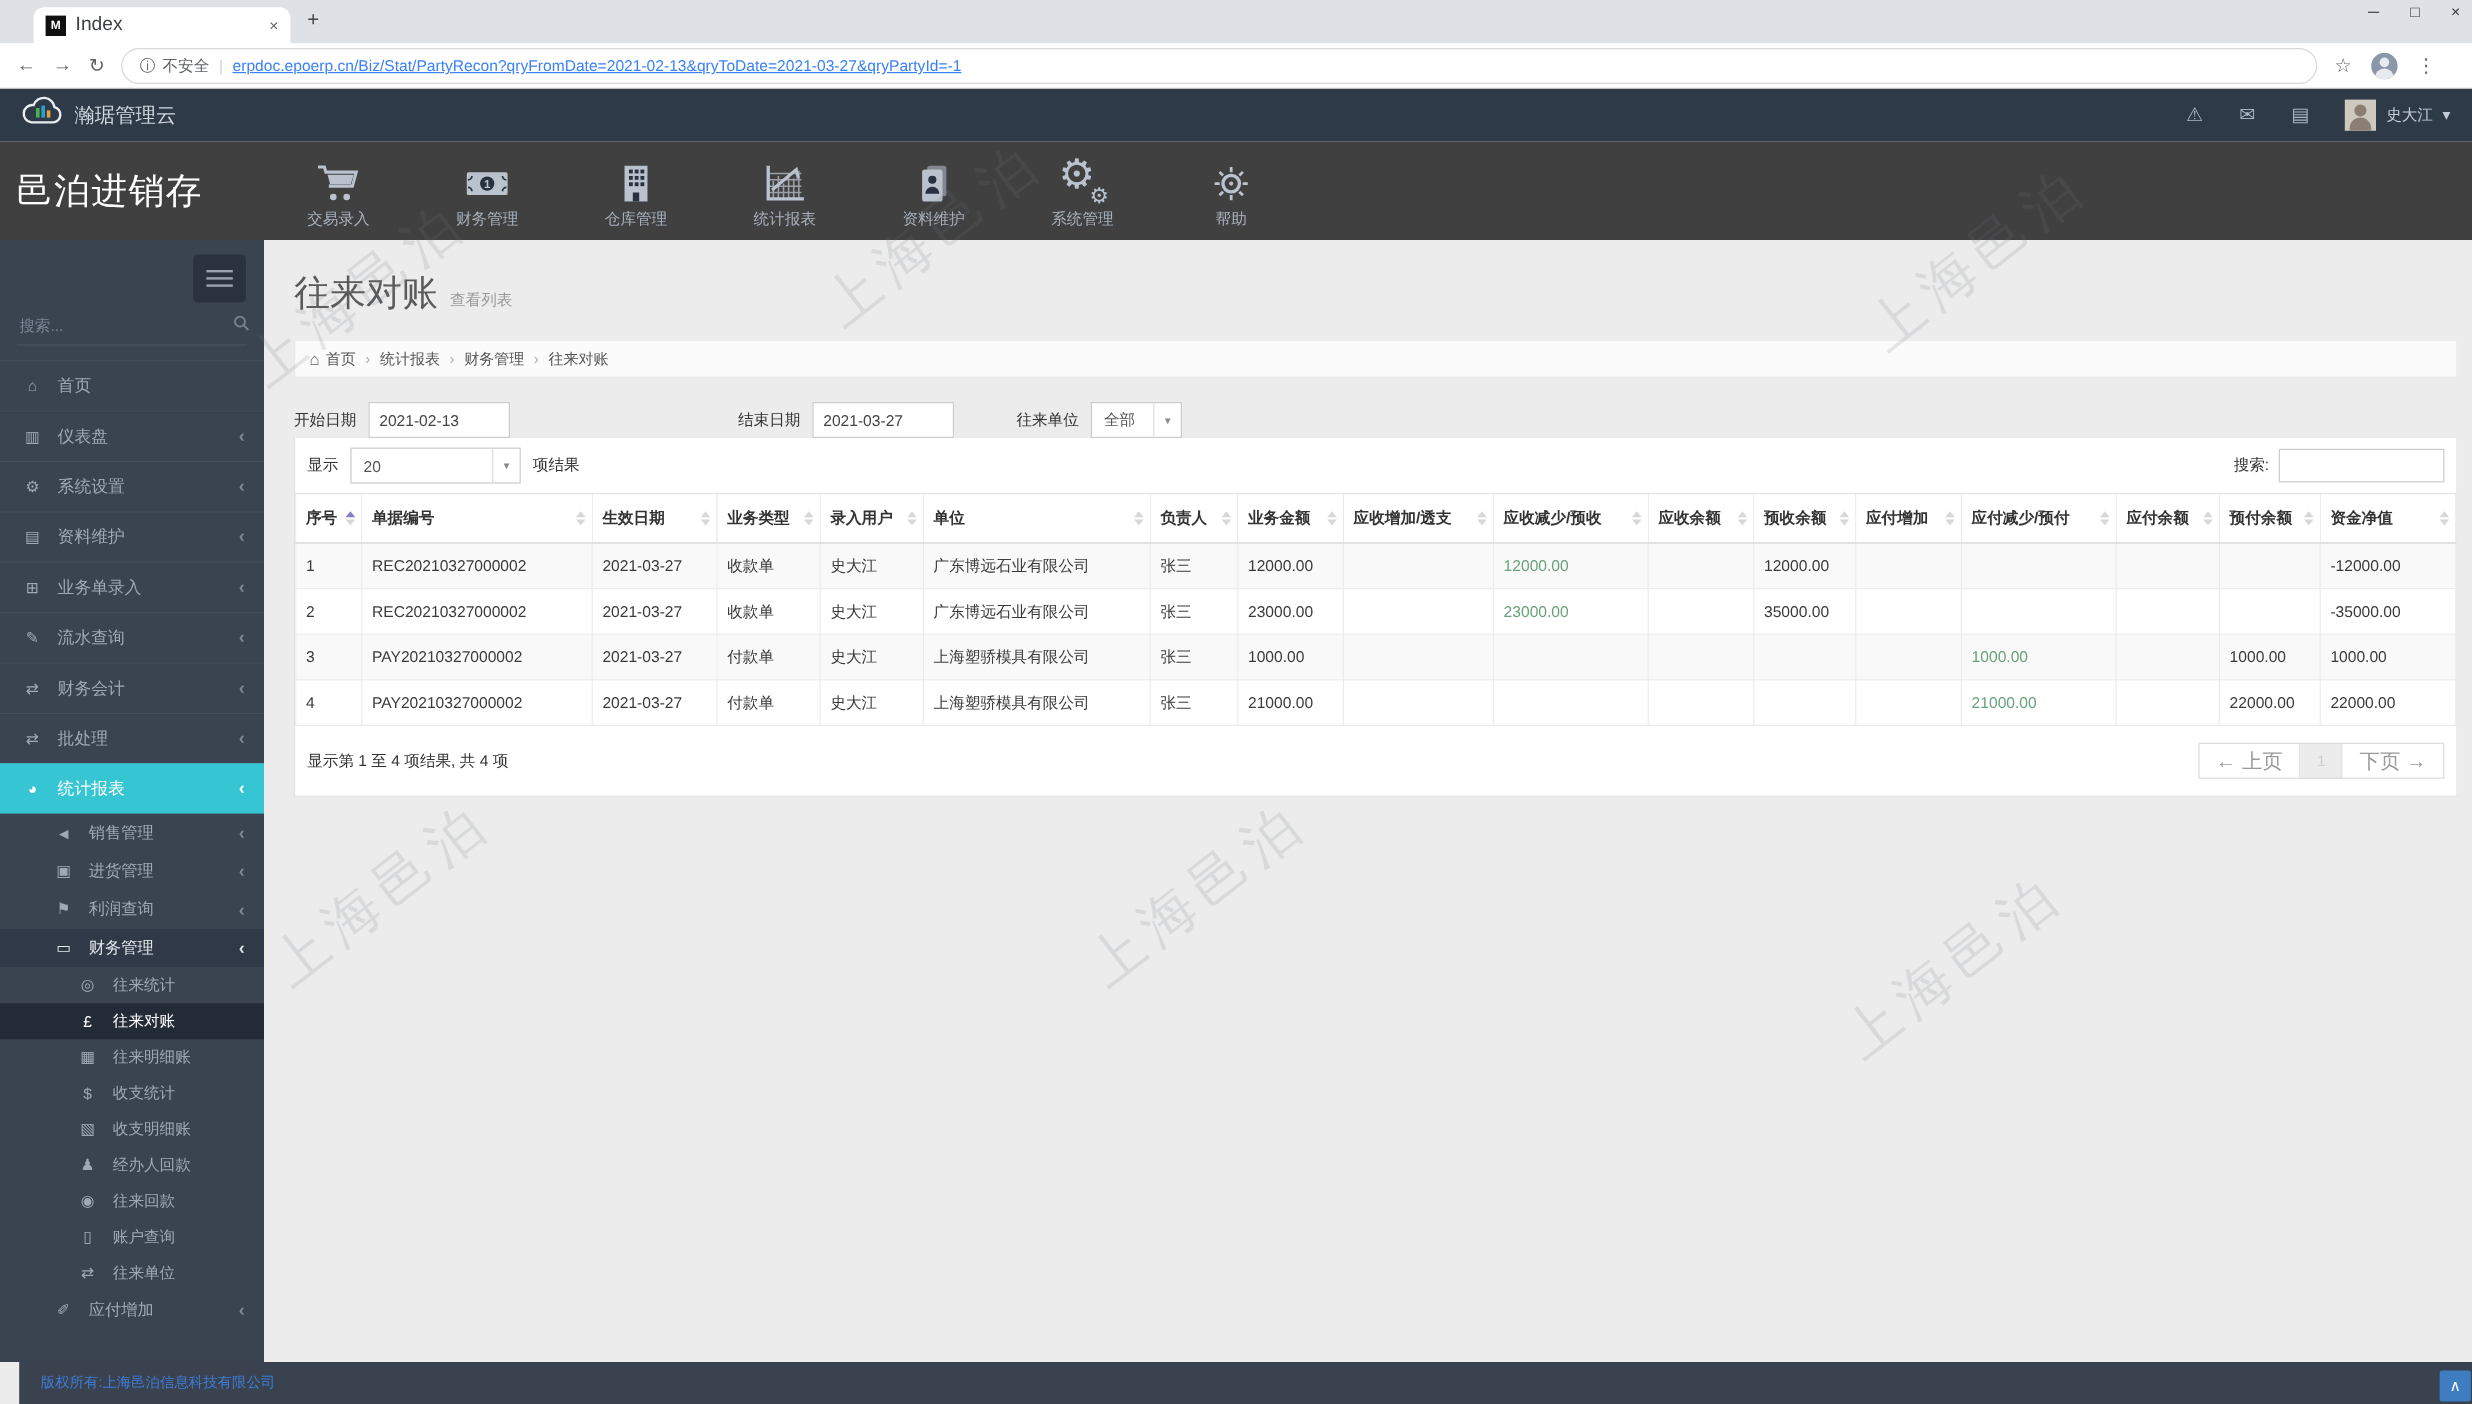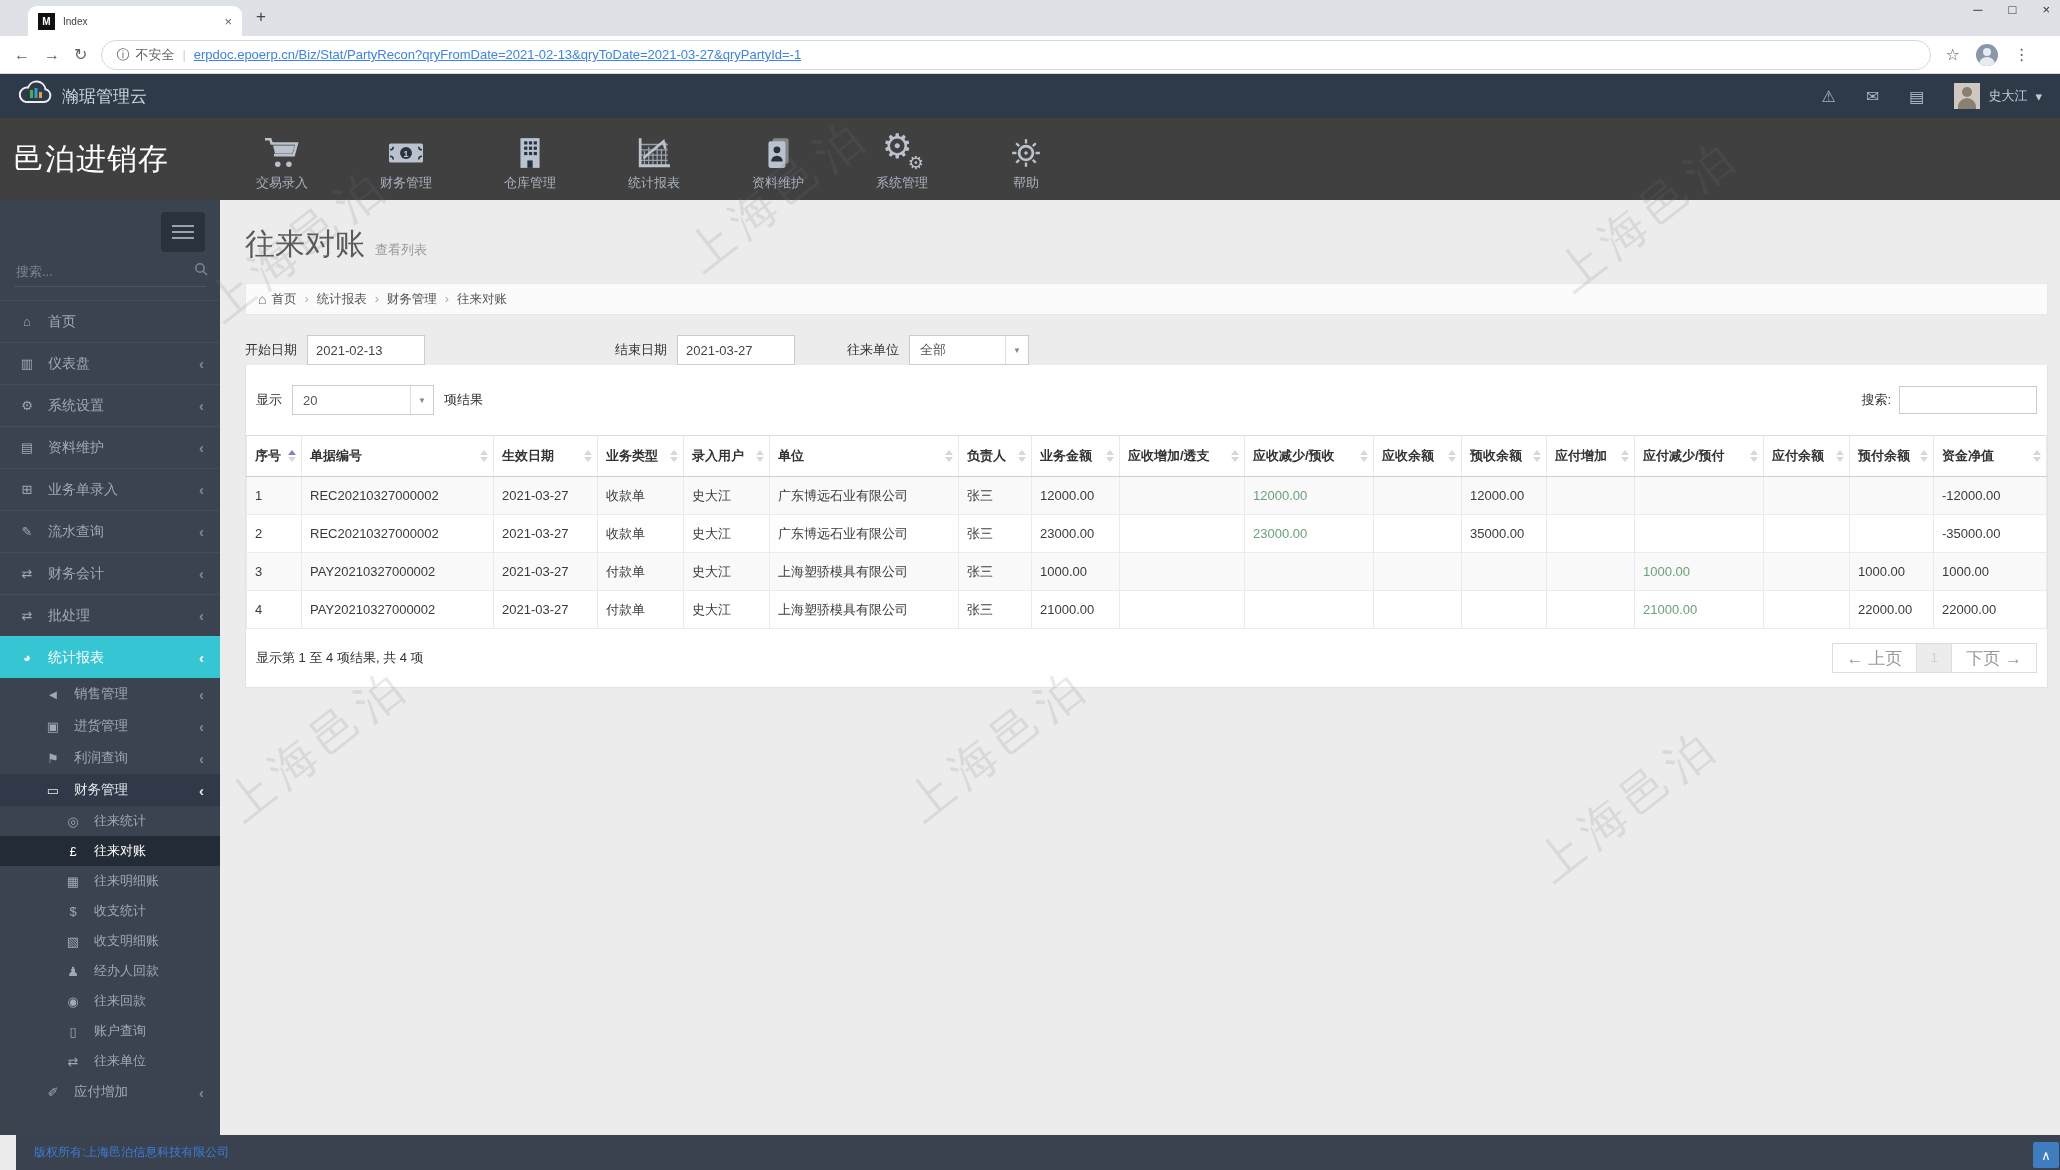--- a/index.html
+++ b/index.html
@@ -4,21 +4,21 @@
 <style>
   html,body{margin:0;padding:0;background:#888;}
   .screen{position:relative;width:2060px;height:1170px;overflow:hidden;background:#ececec;
           font-family:"Liberation Sans","DejaVu Sans",sans-serif;color:#333;}
   
   .tabbar{position:absolute;left:0;top:0;width:100%;height:36px;background:#dee1e6;}
   .tab{position:absolute;left:28px;top:6px;width:214px;height:30px;background:#fff;border-radius:9px 9px 0 0;
        display:flex;align-items:center;padding:0 10px;box-sizing:border-box;gap:8px;}
   .favicon{width:17px;height:17px;background:#111;color:#fff;font-size:10px;font-weight:bold;
            display:flex;align-items:center;justify-content:center;flex:0 0 auto;}
-  .tab-title{font-size:10px;color:#3c4043;flex:1;}
+  .tab-title{font-size:16px;color:#3c4043;flex:1;}
   .tab-close{font-size:13px;color:#5f6368;cursor:pointer;}
   .newtab{position:absolute;left:256px;top:7px;font-size:17px;color:#444;}
   .win-controls{position:absolute;right:10px;top:2px;display:flex;gap:26px;font-size:13px;color:#333;}
   .urlbar{position:absolute;left:0;top:36px;width:100%;height:38px;background:#fff;border-bottom:1px solid #d8dadd;
           display:flex;align-items:center;gap:14px;padding:0 14px;box-sizing:border-box;}
   .nav-glyph{font-size:16px;color:#5f6368;}
   .omnibox{flex:1;height:28px;border:1px solid #d5d8dc;border-radius:15px;display:flex;align-items:center;
            gap:8px;padding:0 14px;font-size:13px;color:#202124;background:#fff;max-width:1800px;}
   .sec-info{color:#5f6368;display:flex;gap:6px;align-items:center;}
   .omni-sep{color:#d0d0d0;}
@@ -85,28 +85,28 @@
   .bc-home-icon{font-size:14px;color:#666;}
   .filters{margin-top:20px;display:flex;align-items:center;}
   .fgroup{display:flex;align-items:center;gap:10px;font-size:13px;color:#333;}
   .fgroup input{width:118px;height:30px;border:1px solid #ccc;padding:0 8px;font-size:13px;color:#444;
                 font-family:inherit;box-sizing:border-box;background:#fff;}
   .g2{margin-left:190px;} .g3{margin-left:52px;}
   .select{height:30px;border:1px solid #ccc;background:#fff;display:flex;align-items:center;cursor:pointer;}
   .select .sel-text{padding:0 10px;font-size:13px;color:#555;flex:1;}
   .select .caret{font-size:8px;color:#888;border-left:1px solid #ddd;height:100%;display:flex;
                  align-items:center;padding:0 7px;}
-  .party-select{width:120px;box-sizing:border-box;}
+  .party-select{width:76px;box-sizing:border-box;}
   .portlet-bar{margin-top:10px;height:38px;background:#59595b;display:flex;align-items:center;
                padding:0 10px;box-sizing:border-box;}
   .query-btn{margin-left:auto;height:27px;background:#4a7dd8;border:1px solid #3f70c9;border-radius:3px;
              color:#fff;font-size:12.5px;display:flex;align-items:center;gap:5px;padding:0 12px;cursor:pointer;
              font-family:inherit;}
   .panel{background:#fff;border:1px solid #e3e3e3;border-top:none;padding-bottom:14px;}
-  .tctrl{height:46px;display:flex;align-items:center;padding:12px 10px;justify-content:space-between;}
+  .tctrl{height:46px;display:flex;align-items:center;padding:0 10px;justify-content:space-between;}
   .tctrl-left{display:flex;align-items:center;gap:10px;font-size:13px;color:#333;}
   .size-select{width:142px;box-sizing:border-box;}
   .tctrl-right{display:flex;align-items:center;gap:8px;font-size:13px;color:#333;}
   .tctrl-right input{width:138px;height:28px;border:1px solid #ccc;box-sizing:border-box;padding:0 6px;
                      font-family:inherit;}
   table{border-collapse:collapse;table-layout:fixed;width:1800px;font-size:13px;}
   th{height:40px;text-align:left;padding:0 8px;font-weight:bold;color:#333;position:relative;
      border:1px solid #e9e9e9;border-top:1px solid #ddd;border-bottom:1px solid #cfcfcf;background:#fff;cursor:pointer;}
   td{height:37px;padding:0 8px;border:1px solid #ebebeb;color:#3a3a3a;overflow:hidden;white-space:nowrap;}
   tbody tr:nth-child(odd) td{background:#f9f9f9;}

